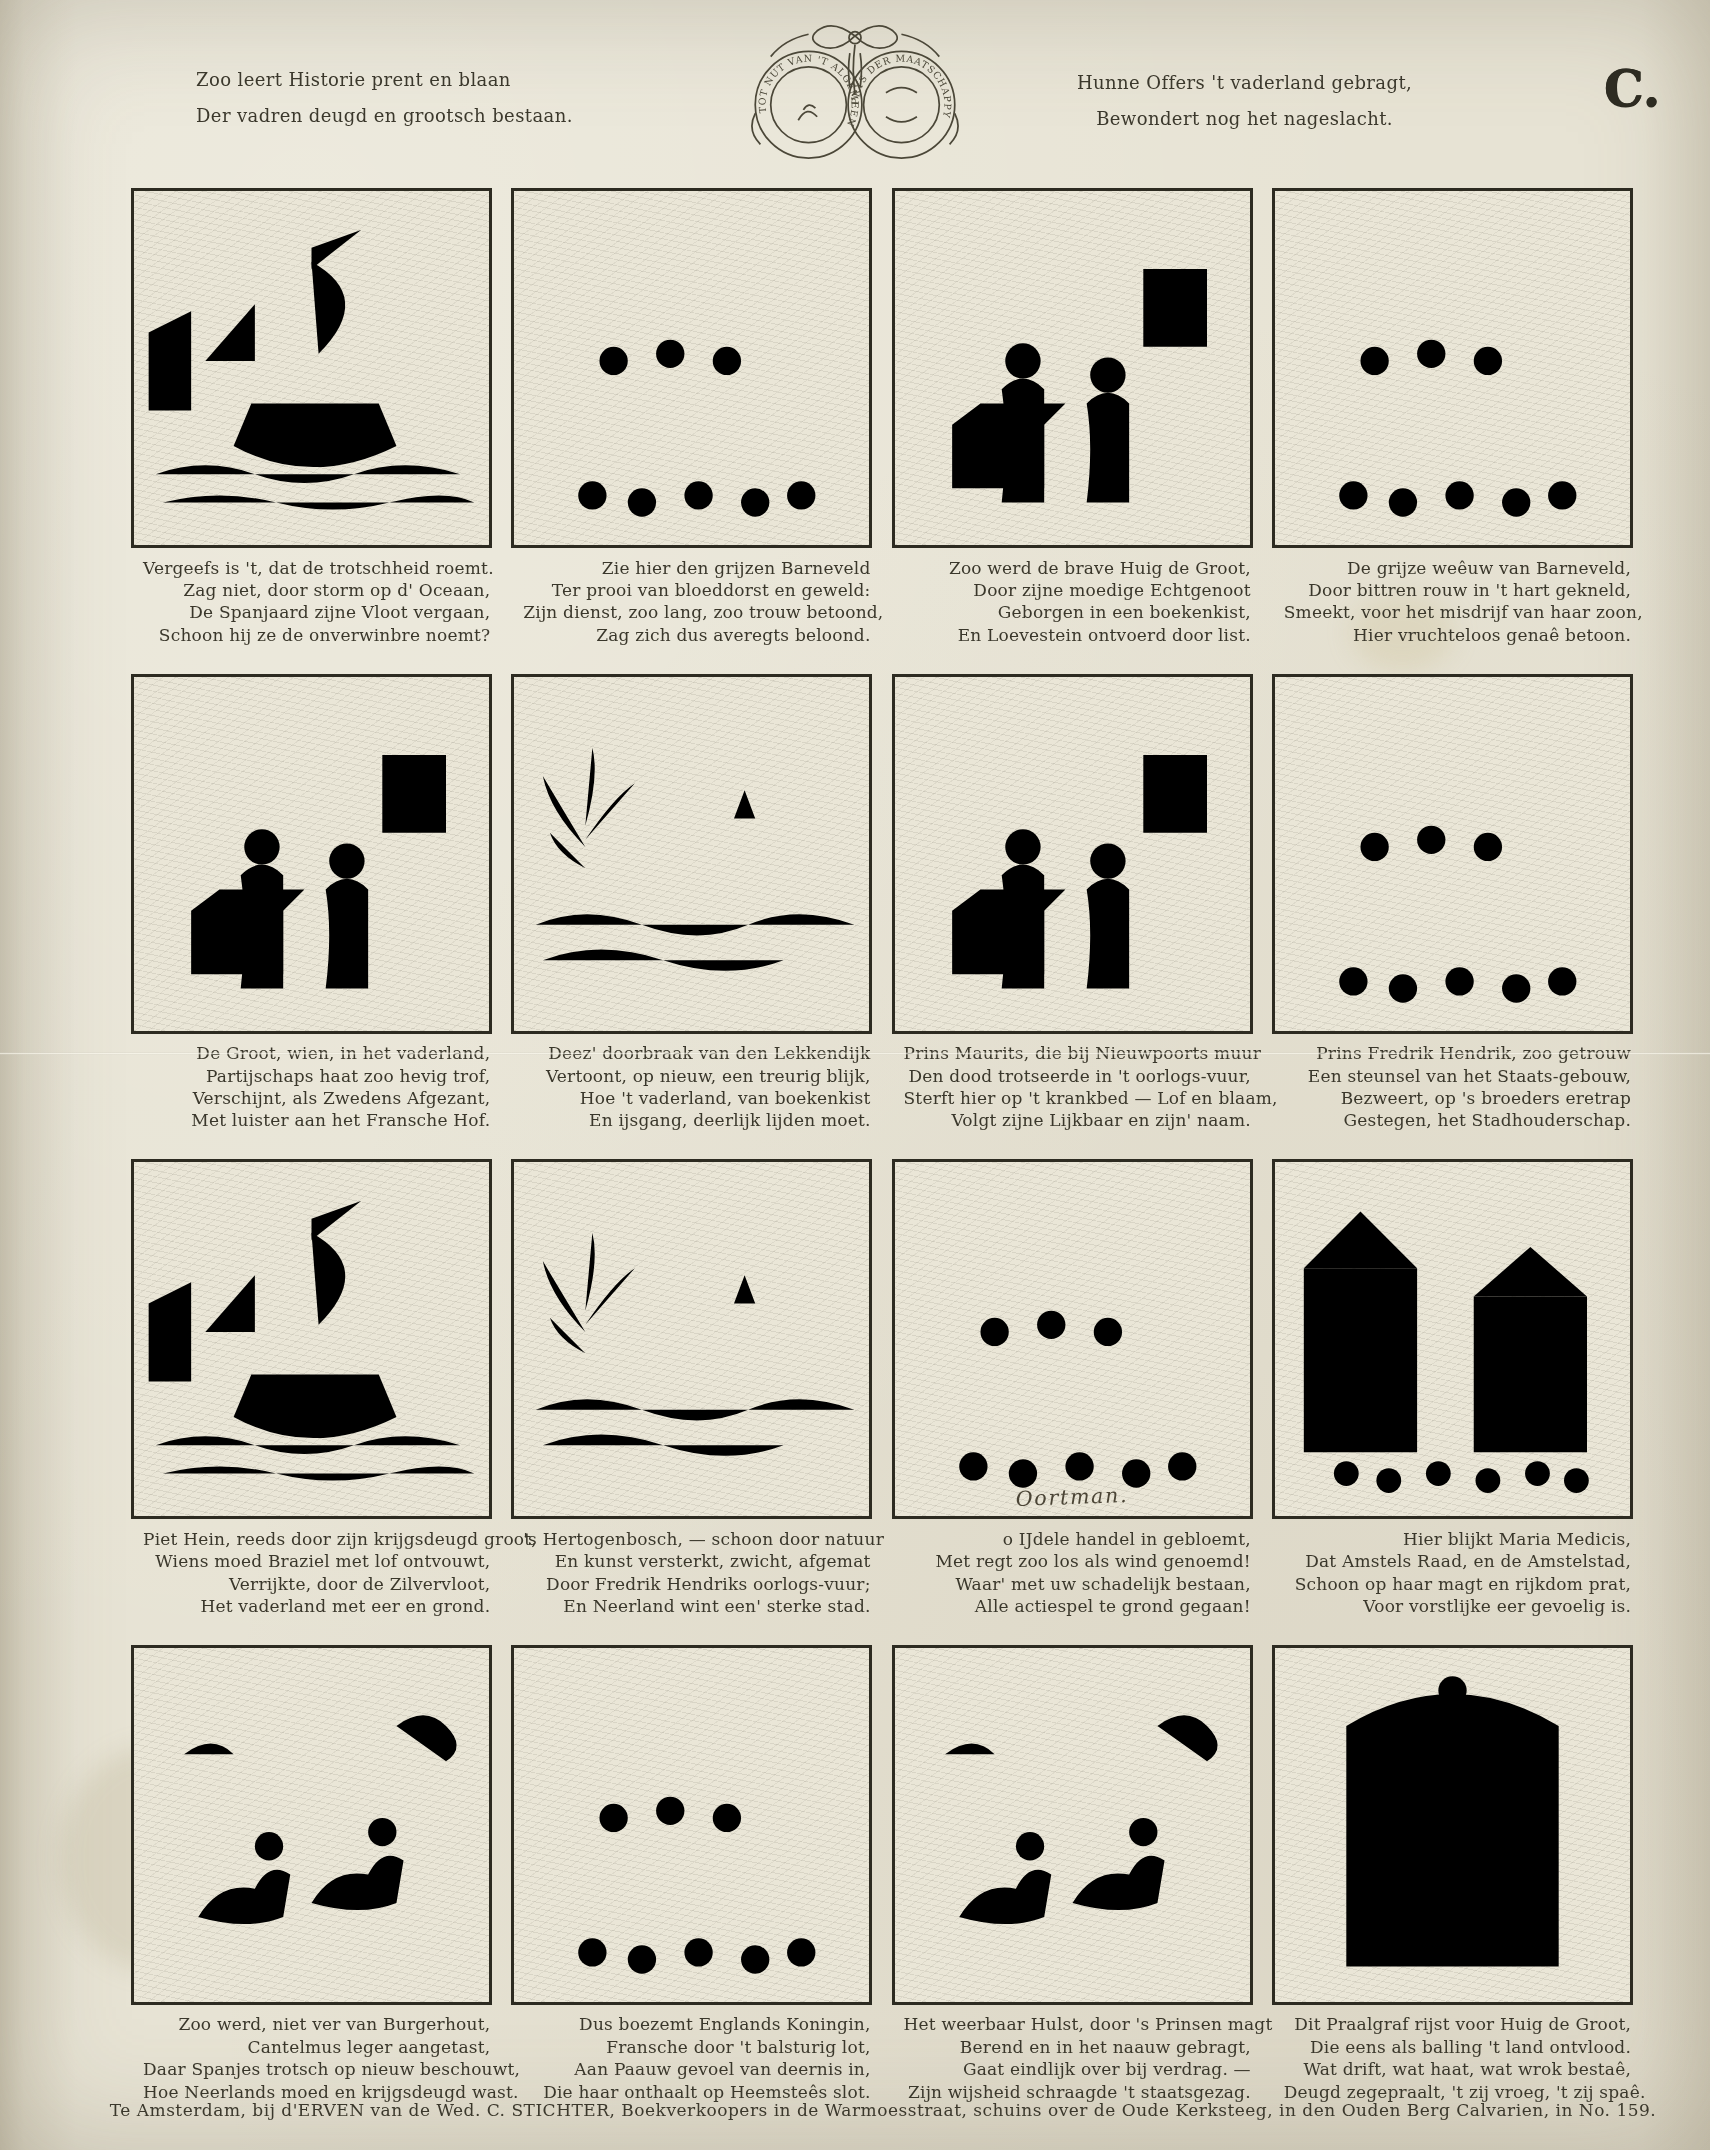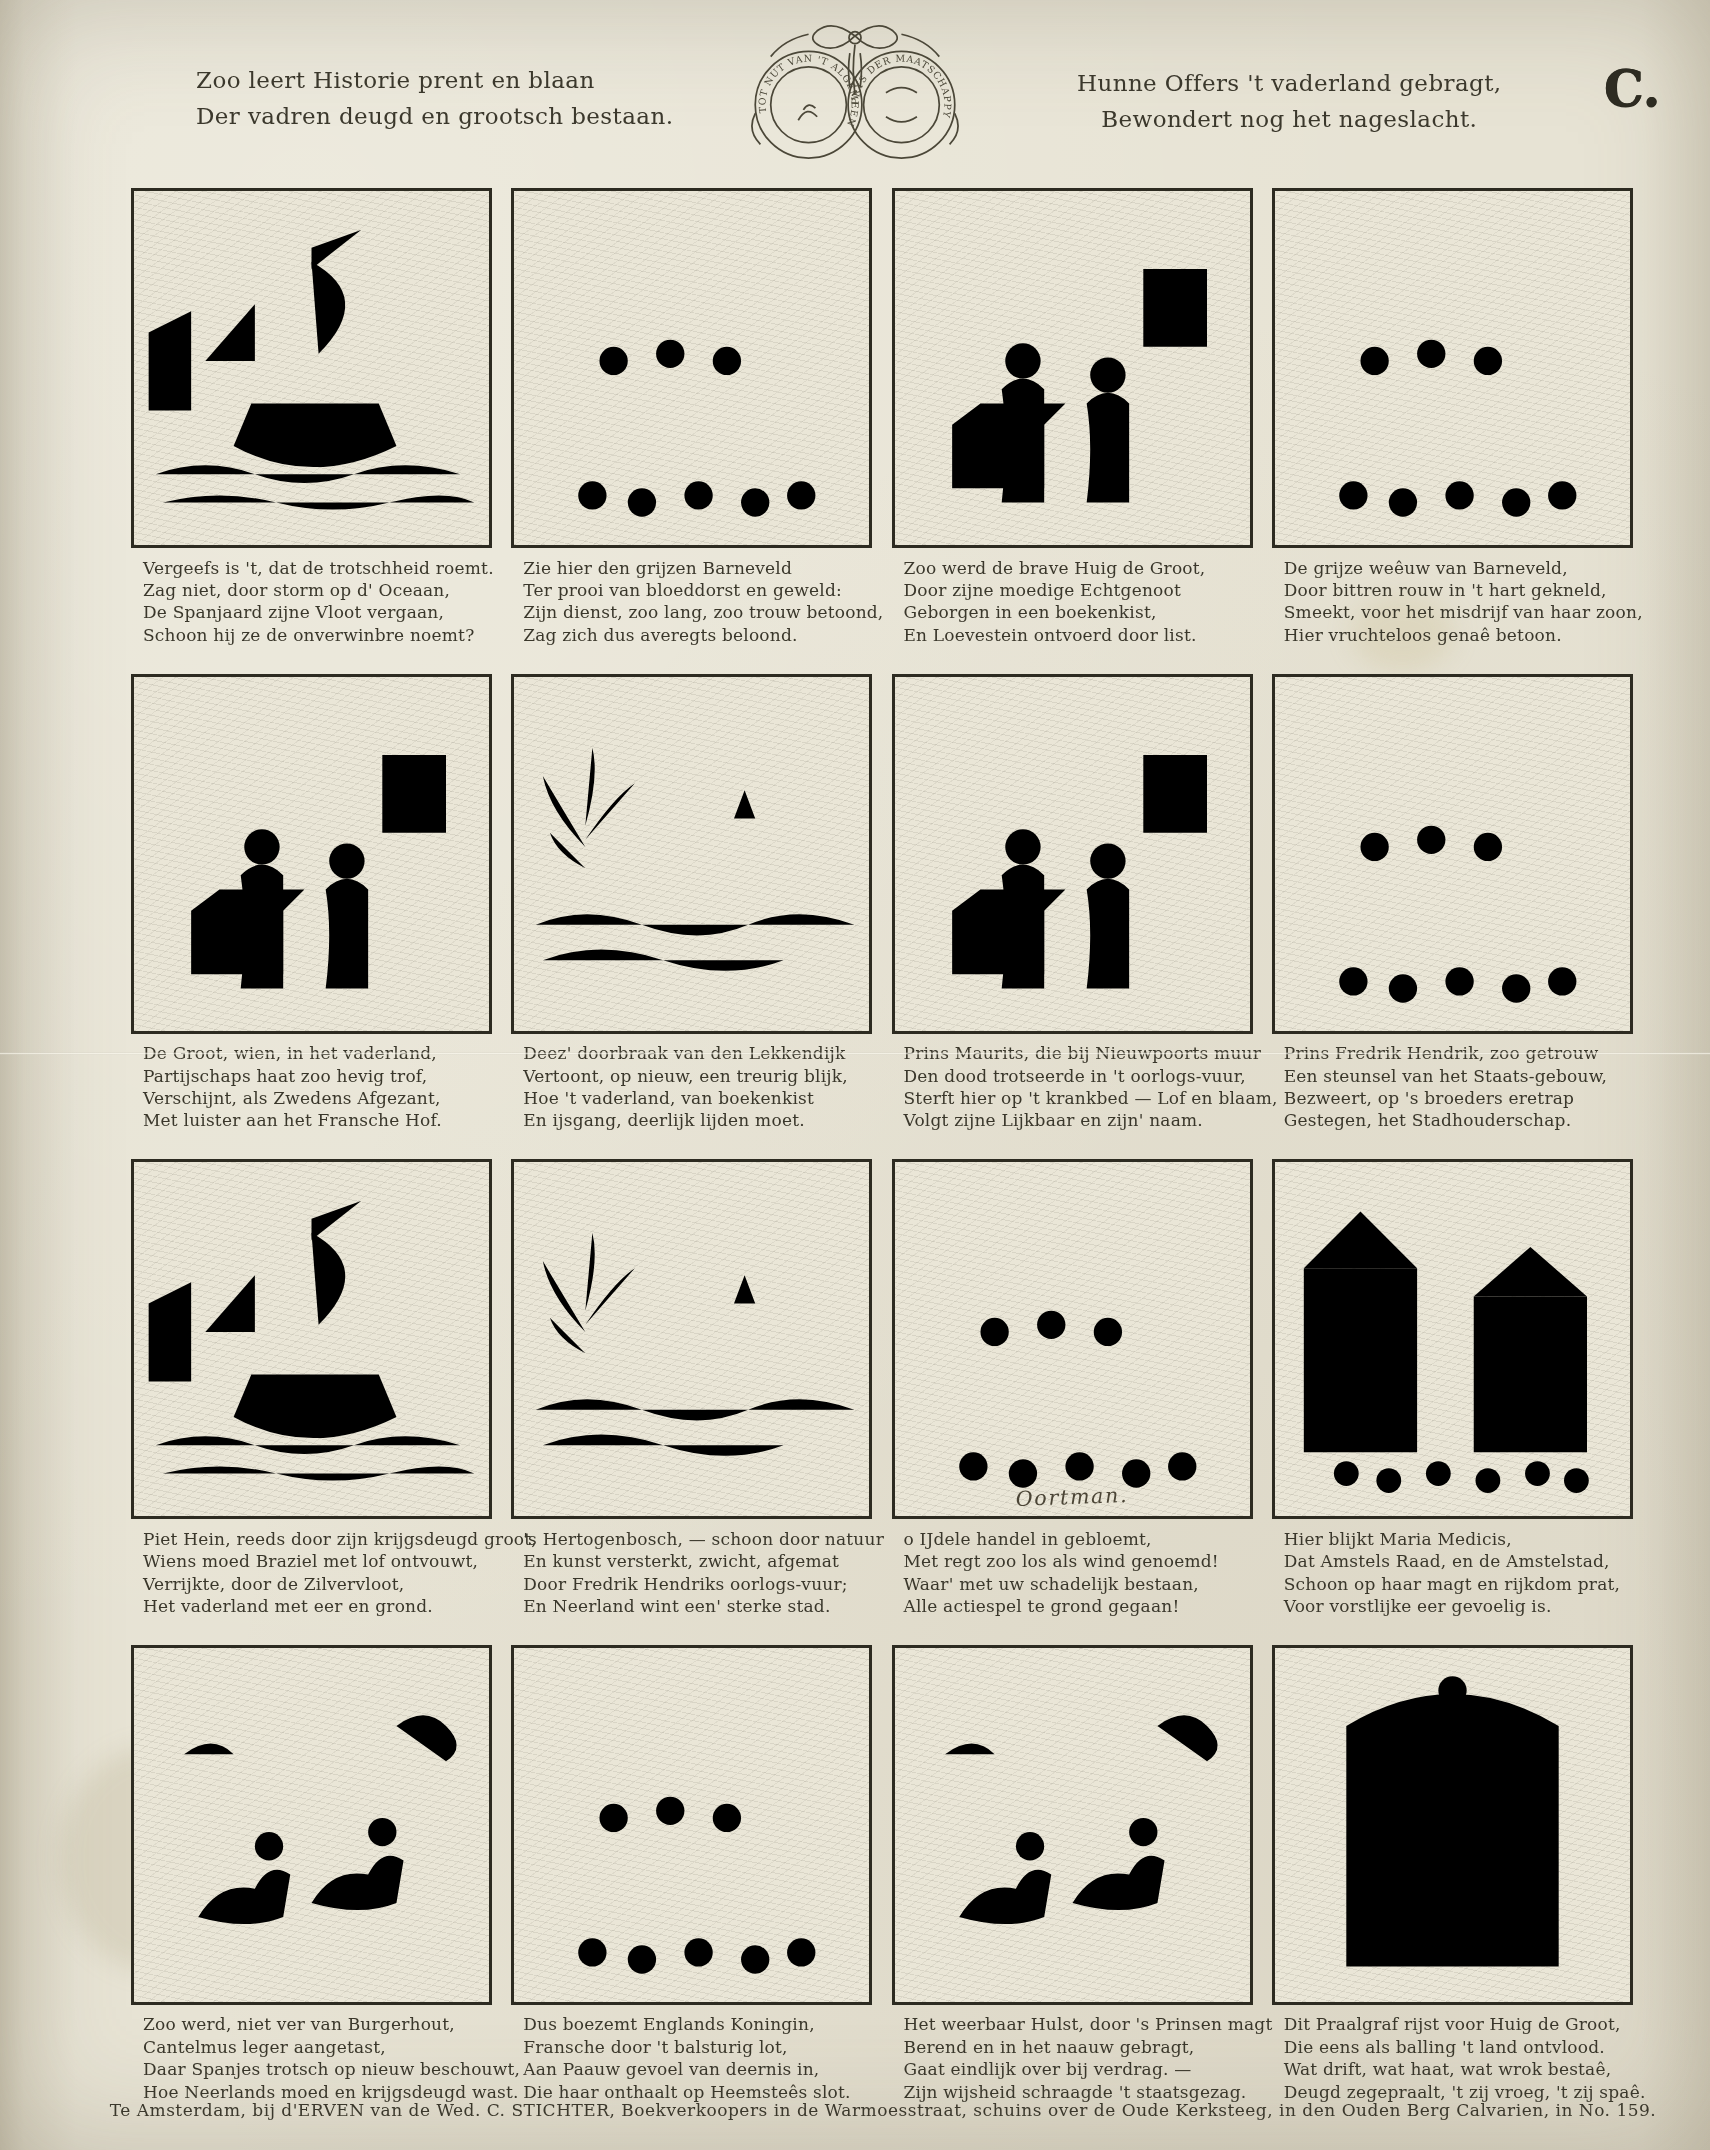--- a/index.html
+++ b/index.html
@@ -26,36 +26,36 @@
     pointer-events:none;z-index:5;
   }
   .stain{position:absolute;border-radius:50%;pointer-events:none;filter:blur(12px);}
   .stain.s1{left:1351px;top:594px;width:103px;height:77px;background:rgba(190,170,110,.18);}
   .stain.s2{left:60px;top:1747px;width:189px;height:224px;background:rgba(150,135,95,.16);}
 
   
   .header{position:absolute;left:0;top:0;width:100%;height:181px;z-index:2;}
   .verse-left{position:absolute;left:196px;top:62px;}
   .verse-right{position:absolute;left:1077px;top:65px;text-align:center;}
-  .verse-line{font-size:23px;line-height:36px;letter-spacing:0.4px;color:#3b382c;}
+  .verse-line{font-size:18px;line-height:36px;letter-spacing:0.4px;color:#3b382c;}
   .letter-mark{
     position:absolute;right:50px;top:59px;
     font-size:50px;font-weight:bold;color:#2e2c22;
     text-shadow:0.9px 0 0 #2e2c22, 0 0.9px 0 #2e2c22;
   }
   .emblem{position:absolute;left:50%;top:10.3px;transform:translateX(-50%);width:258px;height:168px;}
   .emblem svg{width:100%;height:100%;}
   .emblem .ink{stroke:#4b4738;fill:none;stroke-width:2;}
   .emblem text{fill:#4b4738;font-size:11px;letter-spacing:1px;font-family:"DejaVu Serif",serif;}
 
   
   .grid{
     position:absolute;left:131px;top:188px;width:1502px;
     display:grid;grid-template-columns:repeat(4,1fr);
-    column-gap:19px;row-gap:17px;z-index:2;
+    column-gap:19px;row-gap:17px;z-index:2;text-align:right;
   }
   .panel{width:361px;}
   .woodcut{
     height:360px;box-sizing:border-box;
     border:3.4px solid #2d2b21;
     background:
       repeating-linear-gradient(12deg, rgba(62,58,45,.10) 0 0.9px, transparent 0.9px 6px),
       repeating-linear-gradient(-36deg, rgba(62,58,45,.07) 0 0.9px, transparent 0.9px 7.7px),
       #eae6d7;
     position:relative;

